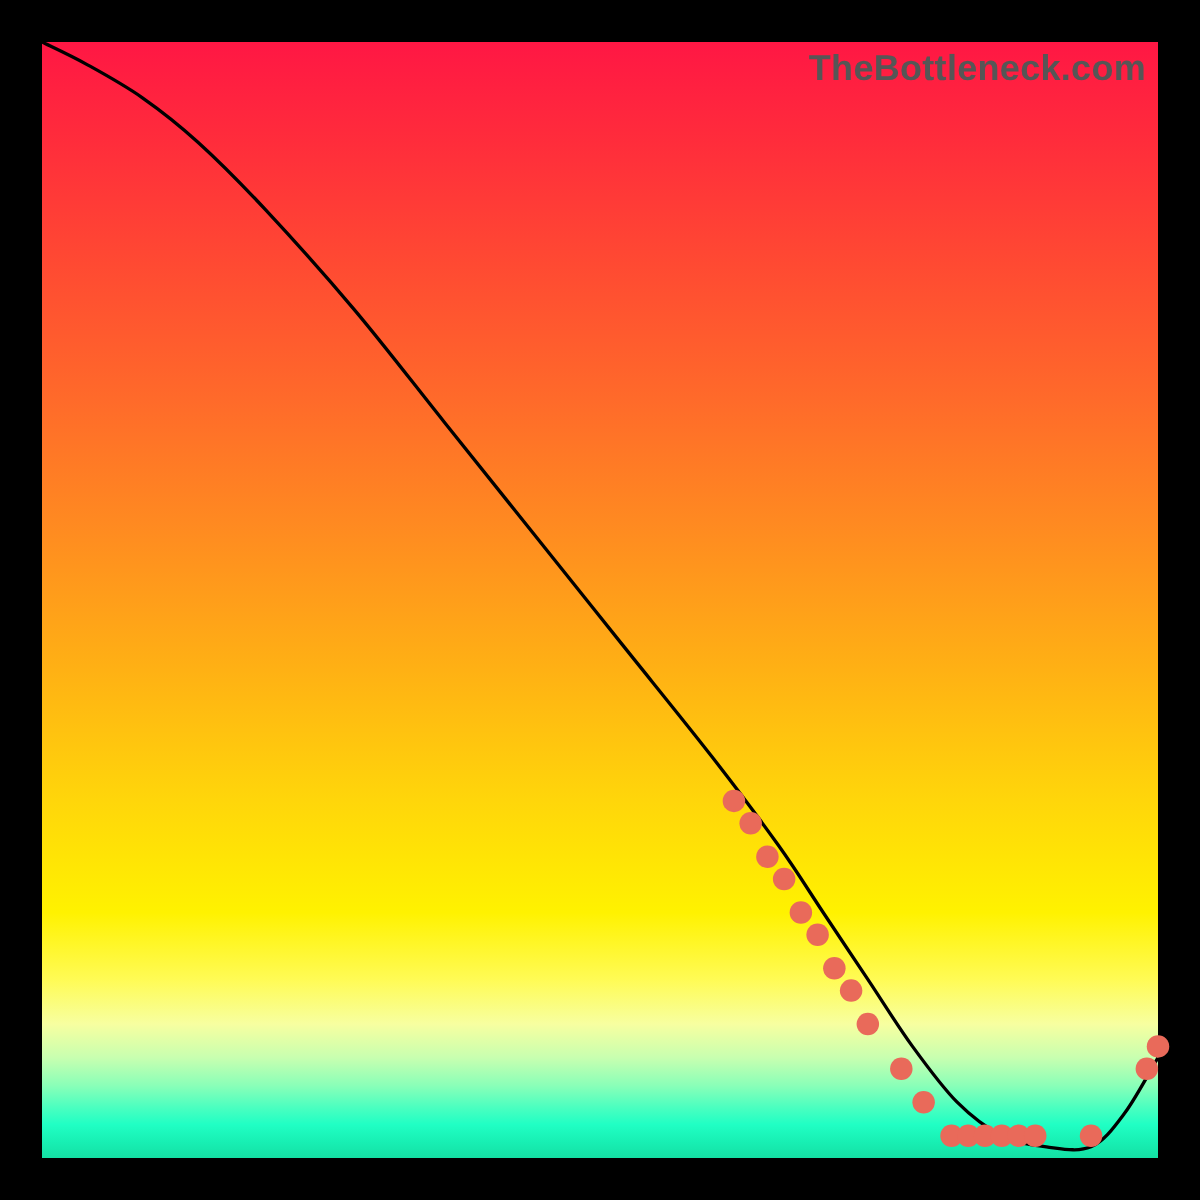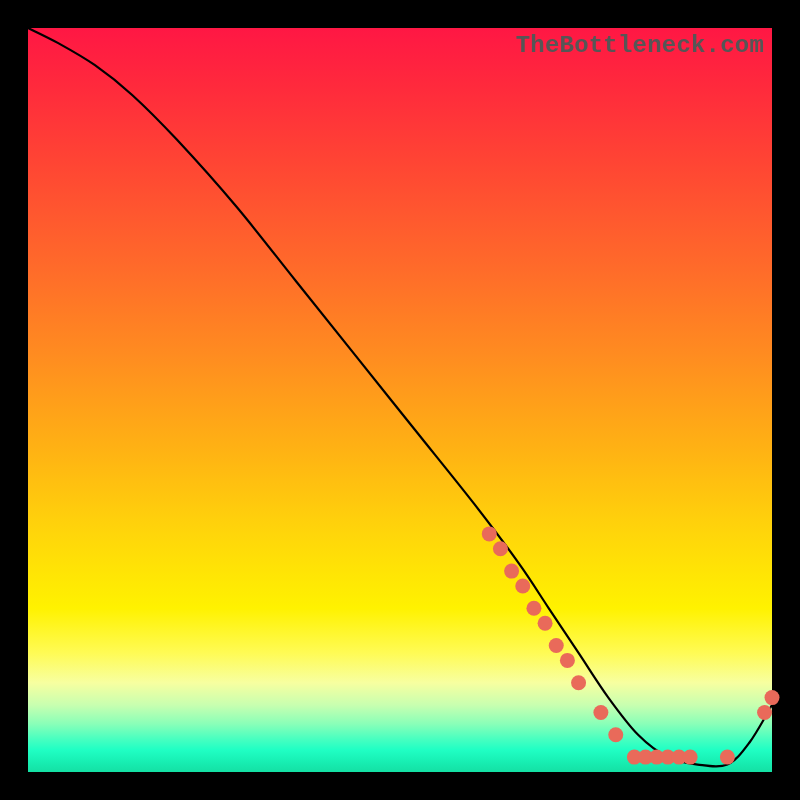--- a/index.html
+++ b/index.html
@@ -46,21 +46,21 @@
       #14e0a4 100%
     );
   }
   .watermark {
     position: absolute;
     right: 8px;
     top: 4px;
     font-size: 24px;
     font-weight: 600;
     color: #565656;
-    font-family: Liberation Mono, monospace;
+    font-family: Liberation Sans, sans-serif;
     letter-spacing: 0.2px;
   }
   svg.curve {
     position: absolute;
     left: 0;
     top: 0;
     width: 744px;
     height: 744px;
     overflow: visible;
   }

